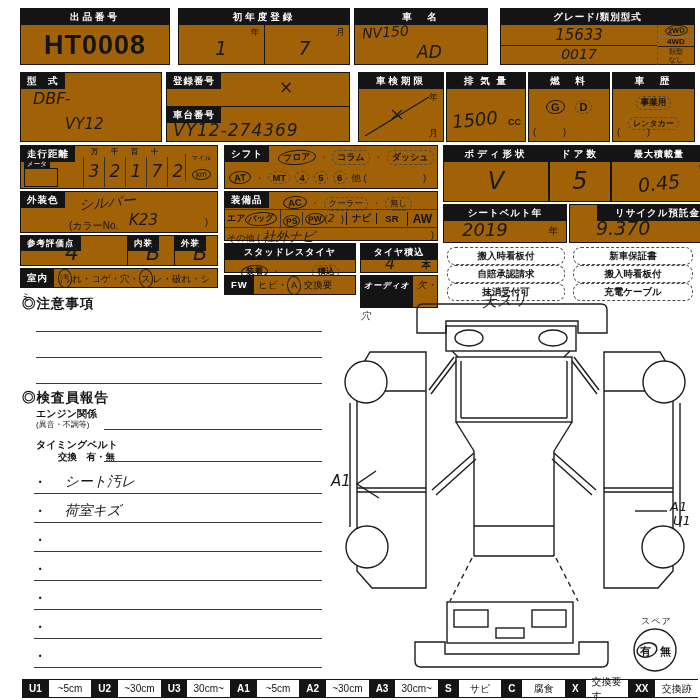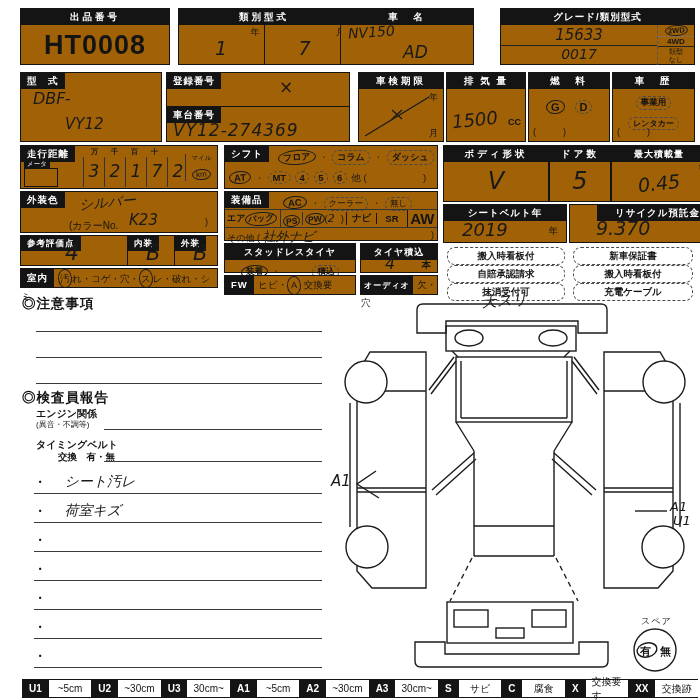--- a/index.html
+++ b/index.html
@@ -31,34 +31,34 @@
 <body>
 
 <div id="stage" data-name="auction-sheet">
 
   <div class="box" style="left:20px;top:8px;width:150px;height:57px;" data-name="auction-no-box">
     <div class="bar" data-name="auction-no-label">出品番号</div>
     <div style="font-size:27px;font-weight:bold;letter-spacing:1px;text-align:center;margin-top:5px;" data-name="auction-no-value">HT0008</div>
   </div>
 
   <div class="box" style="left:178px;top:8px;width:172px;height:57px;" data-name="first-registration-box">
-    <div class="bar" data-name="first-registration-label">類別型式</div>
+    <div class="bar" data-name="first-registration-label">初年度登録</div>
     <div style="display:flex;height:40px;">
       <div style="flex:1;position:relative;border-right:1.3px solid #141414;" data-name="first-reg-year-cell">
         <span class="abs" style="right:4px;top:1px;font-size:9px;" data-name="year-unit">年</span>
         <span class="hw abs" style="left:36px;top:12px;font-size:19px;" data-name="first-reg-year-value">1</span>
       </div>
       <div style="flex:1;position:relative;" data-name="first-reg-month-cell">
         <span class="abs" style="right:4px;top:1px;font-size:9px;" data-name="month-unit">月</span>
         <span class="hw abs" style="left:34px;top:12px;font-size:19px;" data-name="first-reg-month-value">7</span>
       </div>
     </div>
   </div>
 
-  <div class="box" style="left:340px;top:8px;width:134px;height:57px;" data-name="car-name-box">
+  <div class="box" style="left:354px;top:8px;width:134px;height:57px;" data-name="car-name-box">
     <div class="bar" data-name="car-name-label">車　名</div>
     <span class="hw abs" style="left:7px;top:15px;font-size:14px;transform:rotate(-4deg);" data-name="car-name-value">NV150</span>
     <span class="hw abs" style="left:62px;top:33px;font-size:17px;" data-name="car-grade-value">AD</span>
   </div>
 
   <div class="box" style="left:500px;top:8px;width:195px;height:57px;" data-name="grade-type-box">
     <div class="bar" style="letter-spacing:1px;" data-name="grade-type-label">グレード/類別型式</div>
     <div style="display:flex;height:40px;">
       <div style="flex:1;" data-name="grade-codes">
         <div class="hw" style="font-size:15px;text-align:center;border-bottom:1.2px solid #222;padding-top:1px;height:19px;" data-name="grade-code1">15633</div>
@@ -221,21 +221,21 @@
         <span data-name="equip-air-prefix">エア</span><span class="hc" style="font-size:8.5px;padding:0 2px;" data-name="equip-airbag-circled">バッグ</span>
       </div>
       <div style="border-left:1px solid #333;padding:0 2px;" data-name="equip-ps-cell">
         <span class="hc" style="font-size:8.5px;font-weight:bold;padding:0 2px;" data-name="equip-ps">PS</span>
       </div>
       <div style="border-left:1px solid #333;padding:0 2px;white-space:nowrap;font-size:9.5px;" data-name="equip-pw-cell">
         <span class="hc" style="font-size:8.5px;font-weight:bold;padding:0 2px;" data-name="equip-pw">PW</span><span data-name="equip-pw-open">(</span><span class="hw" style="font-size:11px;" data-name="equip-pw-mark">2</span><span style="margin-left:6px;" data-name="equip-pw-close">)</span>
       </div>
       <div style="border-left:1.4px solid #141414;flex:1;text-align:center;font-size:9.5px;font-weight:bold;" data-name="equip-navi-cell">ナビ</div>
       <div style="border-left:1.4px solid #141414;flex:1;text-align:center;font-size:9.5px;font-weight:bold;" data-name="equip-sr-cell">SR</div>
-      <div style="border-left:1.4px solid #141414;flex:1;text-align:center;font-size:15px;font-weight:bold;" data-name="equip-aw-cell">AW</div>
+      <div style="border-left:1.4px solid #141414;flex:1;text-align:center;font-size:12px;font-weight:bold;" data-name="equip-aw-cell">AW</div>
     </div>
     <div style="position:relative;font-size:9px;padding-left:2px;" data-name="equipment-row3">
       <span data-name="equip-other-label">その他 (</span>
       <span class="hw" style="font-size:13px;text-align:right;" data-name="equip-other-value">社外ナビ</span>
       <span class="abs" style="right:3px;top:2px;" data-name="equip-other-close">)</span>
     </div>
   </div>
 
   <div class="box" style="left:224px;top:243px;width:132px;height:30px;" data-name="studless-tire-box">
     <div class="bar" style="letter-spacing:1px;font-size:9px;" data-name="studless-label">スタッドレスタイヤ</div>
@@ -253,21 +253,21 @@
   </div>
 
   <div class="box" style="left:224px;top:275px;width:132px;height:20px;" data-name="front-window-row">
     <span class="tab" style="height:100%;box-sizing:border-box;padding-top:3px;" data-name="fw-label">FW</span>
     <span style="font-size:9.5px;vertical-align:top;line-height:17px;" data-name="fw-items">
       <span data-name="fw-crack">ヒビ</span><span data-name="separator-dot">・</span><span class="hc" style="font-size:9px;padding:0 3px;" data-name="fw-a-circled">A</span>
       <span data-name="fw-replace">交換要</span>
     </span>
   </div>
 
-  <div class="box" style="left:360px;top:275px;width:78px;height:20px;" data-name="audio-row">
+  <div class="box" style="left:360px;top:275px;width:78px;height:33px;font-style:italic;" data-name="audio-row">
     <span class="tab" style="height:100%;box-sizing:border-box;padding-top:4px;font-size:8px;padding-left:3px;padding-right:3px;" data-name="audio-label">オーディオ</span>
     <span style="font-size:9.5px;vertical-align:top;line-height:17px;" data-name="audio-items">
       <span data-name="audio-missing">欠</span><span data-name="separator-dot">・</span><span data-name="audio-hole">穴</span>
     </span>
   </div>
 
   <div class="box" style="left:443px;top:145px;width:106px;height:57px;" data-name="body-shape-box">
     <div class="bar" data-name="body-shape-label">ボディ形状</div>
     <div class="hw" style="font-size:24px;text-align:center;margin-top:5px;" data-name="body-shape-value">V</div>
   </div>

